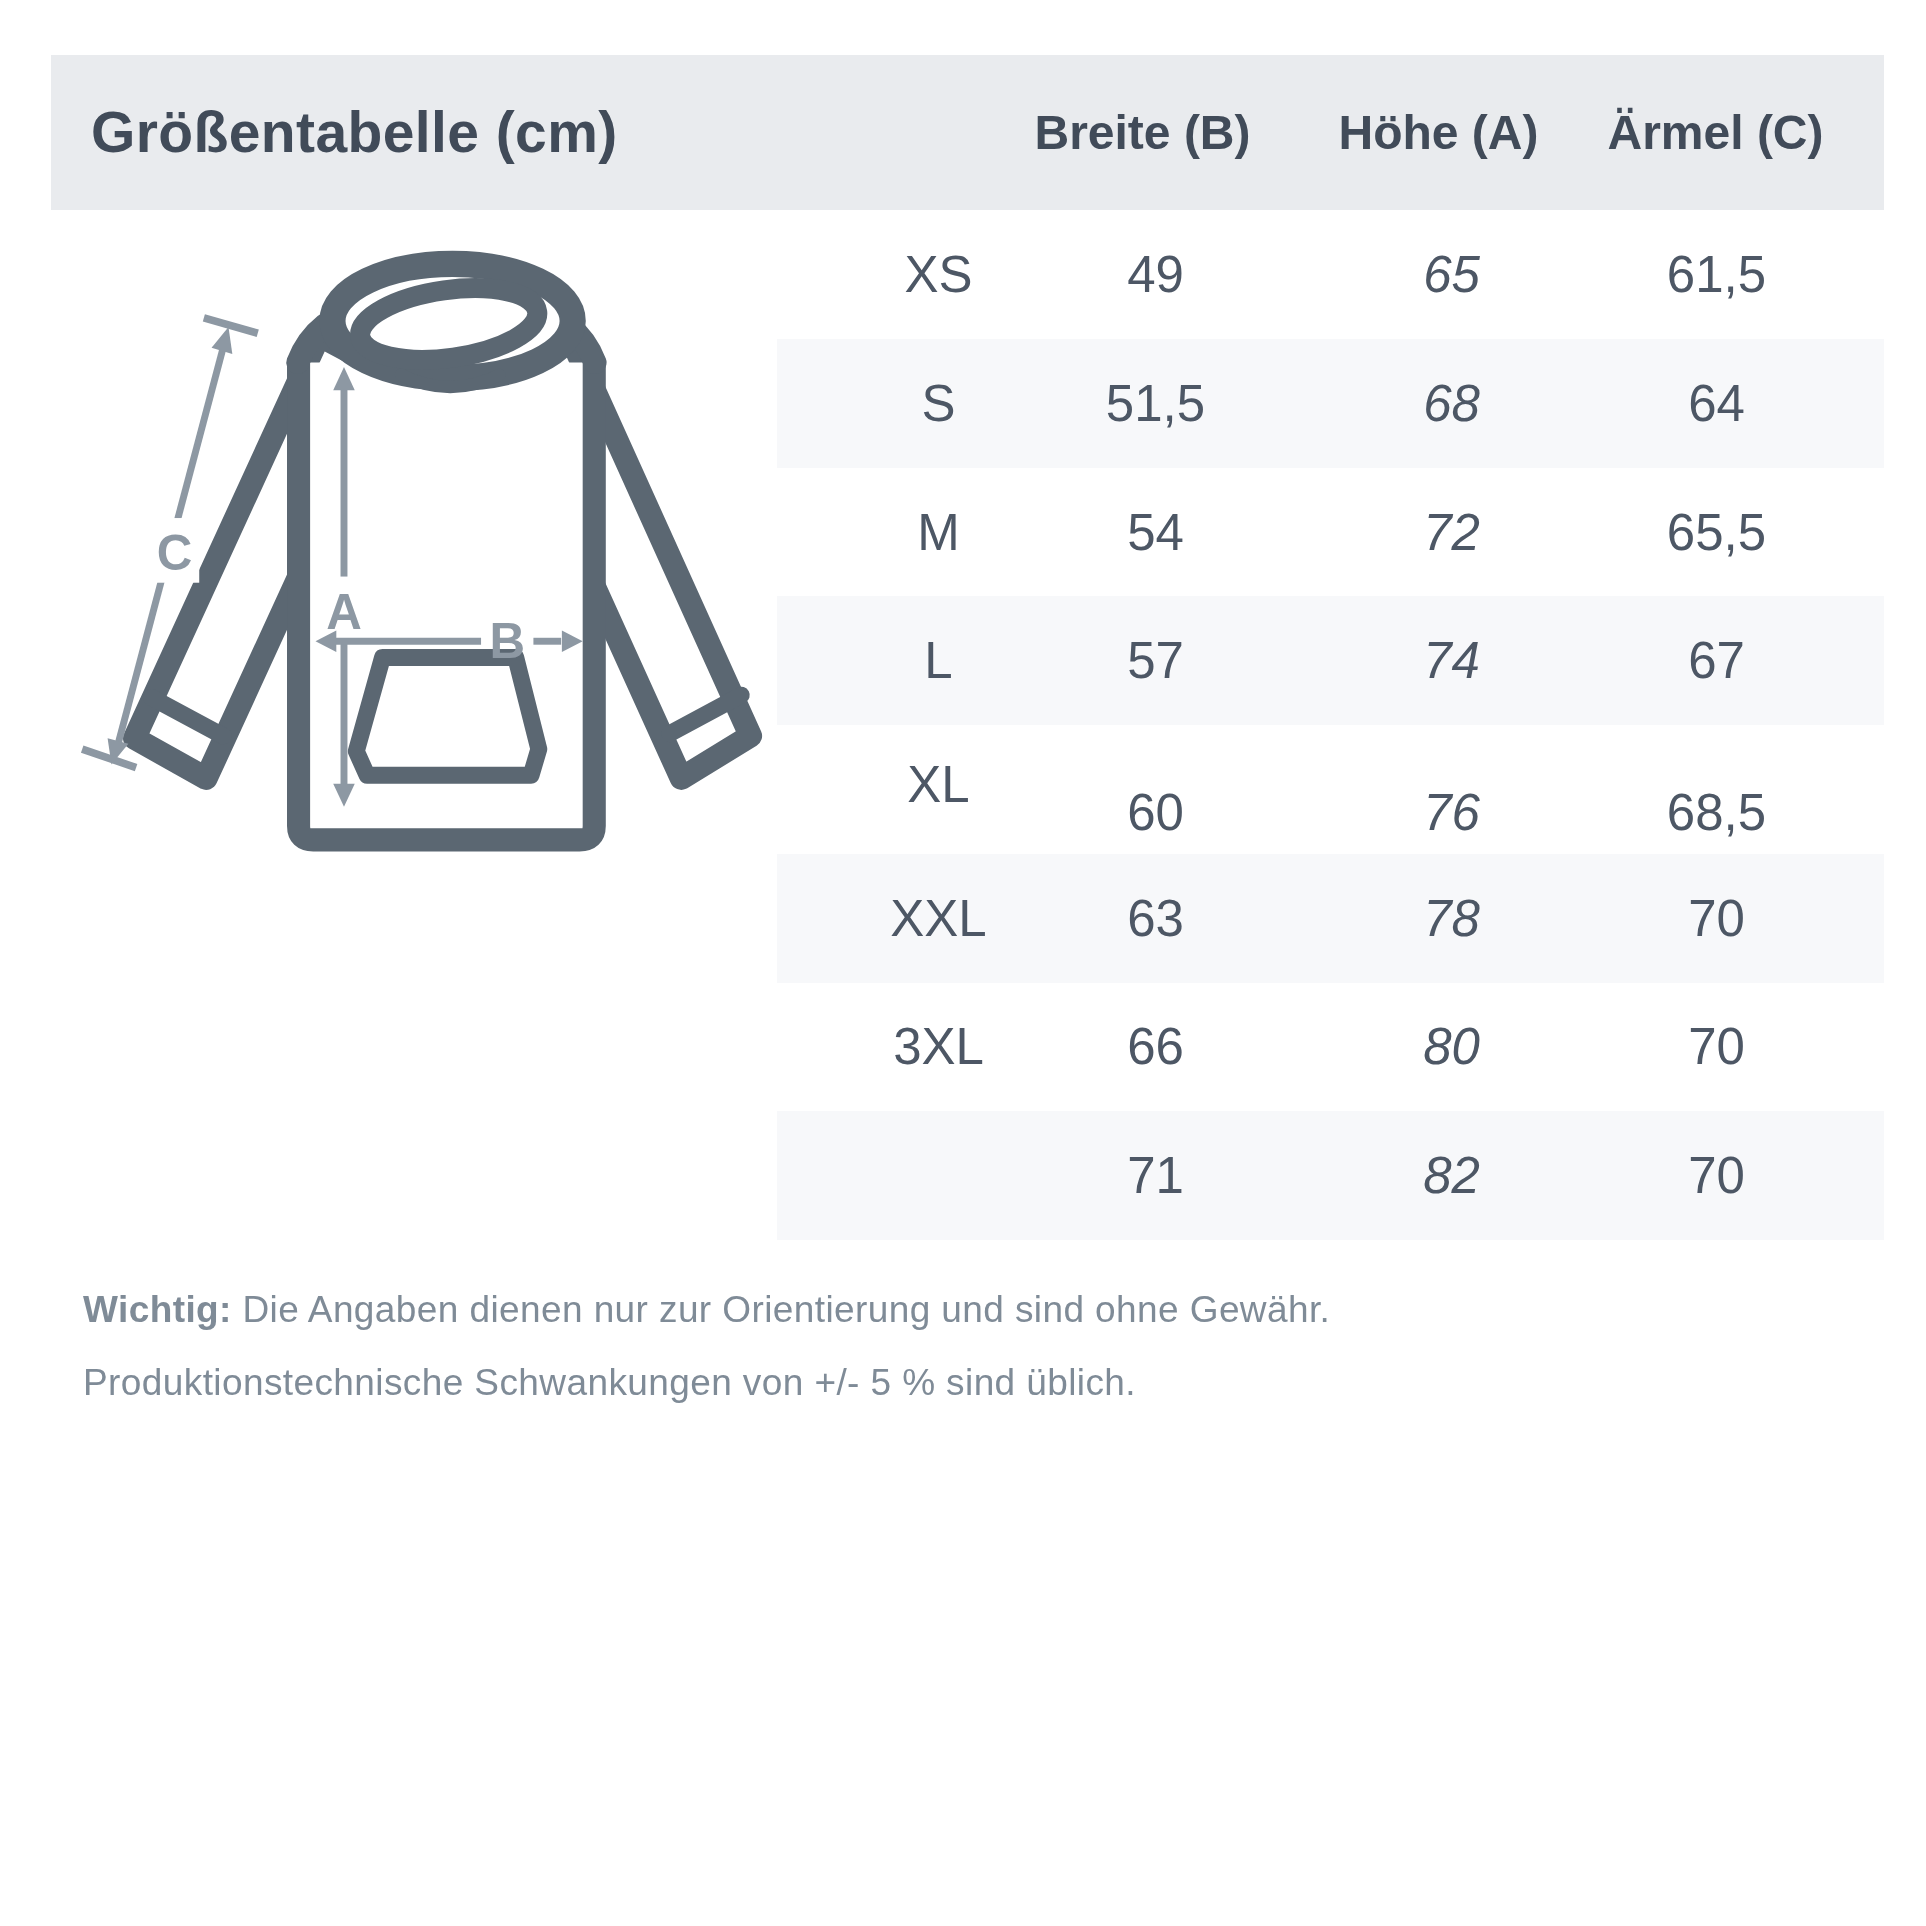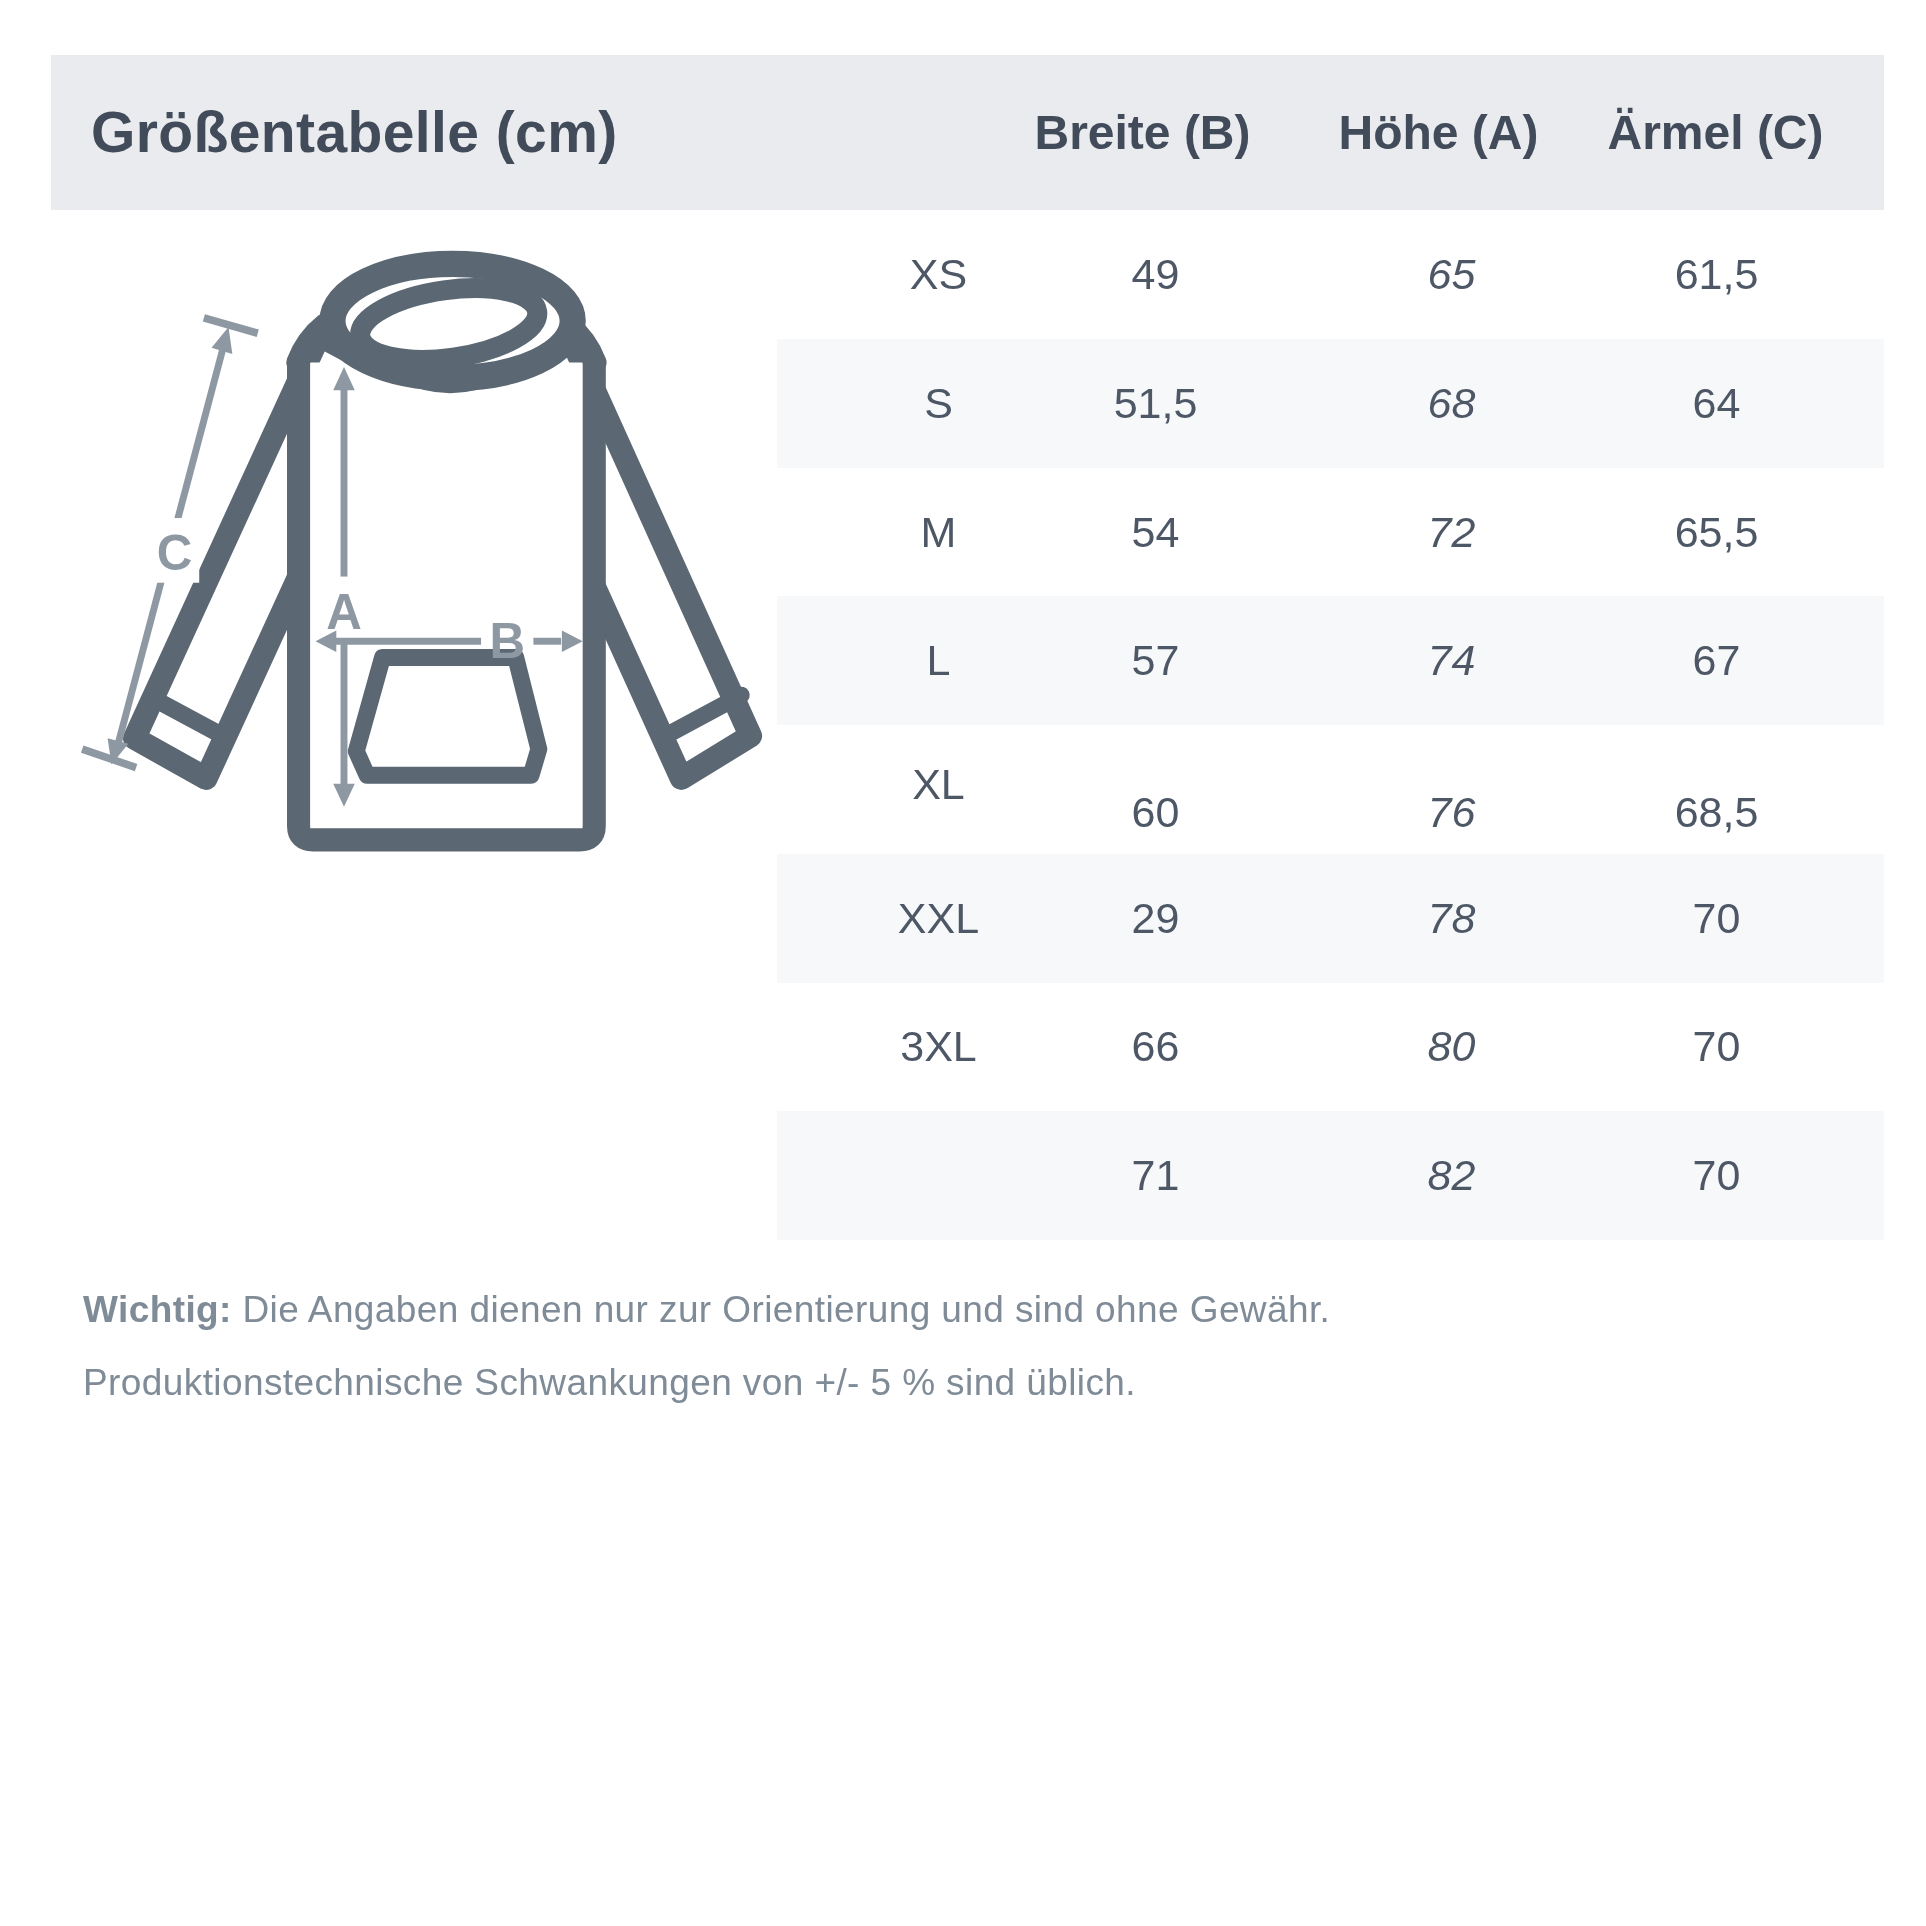--- a/index.html
+++ b/index.html
@@ -27,21 +27,21 @@
   .col-head.col-a { left:1218px; }
   .col-head.col-c { left:1495px; }
 
   
   .row {
     position:absolute; left:777px; width:1107px; height:129px;
   }
   .row.band { background:#f7f8fa; }
   .cell {
     position:absolute; top:0; height:129px; line-height:129px; width:277px;
-    text-align:center; font-size:43px; color:#4d5765; white-space:nowrap;
+    text-align:center; font-size:51px; color:#4d5765; white-space:nowrap;
   }
   .cell.size { left:23px; }
   .cell.val-b { left:240px; }
   .cell.val-a { left:536px;font-style:italic; }
   .cell.val-c { left:801px; }
   .row.quirk .cell.val-b,
   .row.quirk .cell.val-a,
   .row.quirk .cell.val-c { transform:translateY(23px); }
   .row.quirk .cell.size { transform:translateY(-4.6px); }
 
@@ -148,21 +148,21 @@
     <span class="cell val-c">67</span>
   </div>
   <div class="row quirk" style="top:725px">
     <span class="cell size">XL</span>
     <span class="cell val-b">60</span>
     <span class="cell val-a">76</span>
     <span class="cell val-c">68,5</span>
   </div>
   <div class="row band" style="top:854px">
     <span class="cell size">XXL</span>
-    <span class="cell val-b">29</span>
+    <span class="cell val-b">63</span>
     <span class="cell val-a">78</span>
     <span class="cell val-c">70</span>
   </div>
   <div class="row" style="top:982px">
     <span class="cell size">3XL</span>
     <span class="cell val-b">66</span>
     <span class="cell val-a">80</span>
     <span class="cell val-c">70</span>
   </div>
   <div class="row band" style="top:1111px">

